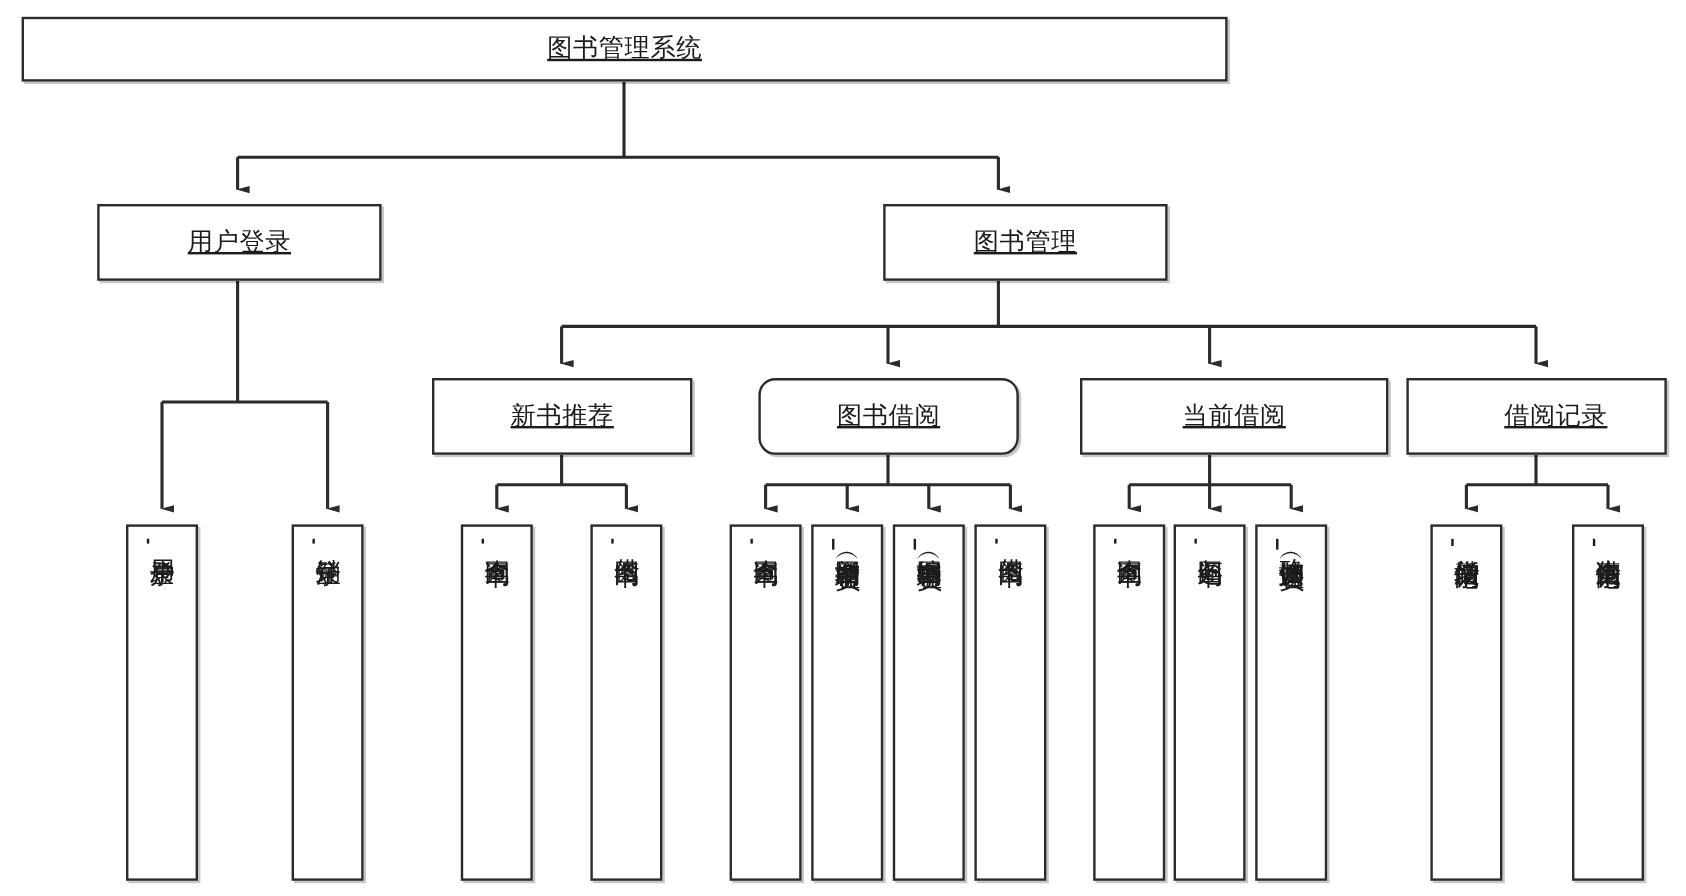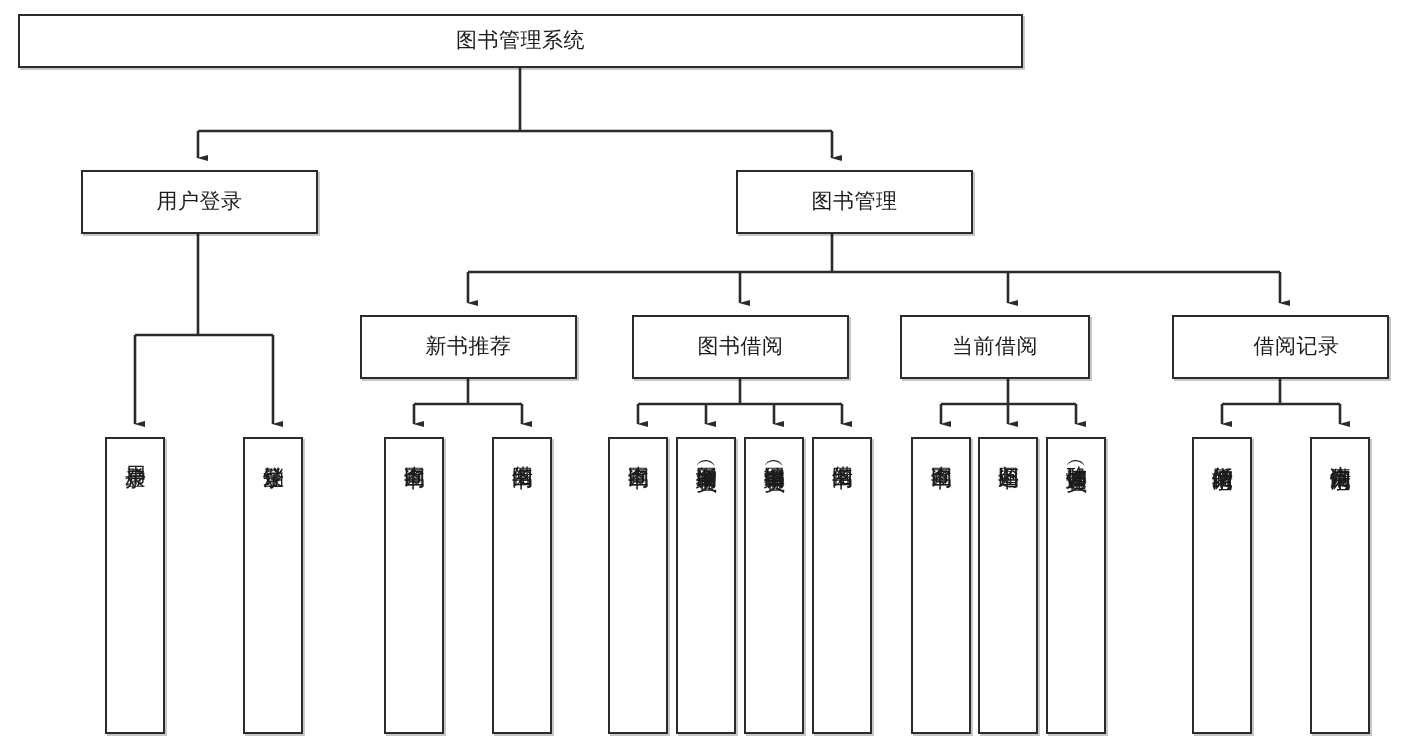--- a/index.html
+++ b/index.html
@@ -35,20 +35,21 @@
     justify-content: center;
     box-shadow: 2px 2px 0 rgba(0,0,0,0.22);
   }
   .node .lbl {
     color: #1b1b1b;
     font-size: 21px;
     line-height: 1.12;
     letter-spacing: 0.5px;
     white-space: nowrap;
     text-align: center;
+    text-decoration: underline;
   }
   .node.leaf {
     align-items: flex-start;
     justify-content: center;
     padding-top: 10px;
   }
   .node.leaf .lbl {
     writing-mode: vertical-rl;
     text-orientation: upright;
     font-size: 21px;
@@ -130,24 +131,24 @@
   <div class="node" style="left:81px; top:170px; width:237px; height:64px;">
     <span class="lbl">用户登录</span>
   </div>
   <div class="node" style="left:736px; top:170px; width:237px; height:64px;">
     <span class="lbl">图书管理</span>
   </div>
 
   <div class="node" style="left:360px; top:315px; width:217px; height:64px;">
     <span class="lbl">新书推荐</span>
   </div>
-  <div class="node" style="left:632px; top:315px; width:217px; height:64px;">
+  <div class="node" style="left:632px; top:315px; width:217px; height:64px;border-radius:14px;">
     <span class="lbl">图书借阅</span>
   </div>
-  <div class="node" style="left:900px; top:315px; width:190px; height:64px;">
+  <div class="node" style="left:900px; top:315px; width:257px; height:64px;">
     <span class="lbl">当前借阅</span>
   </div>
   <div class="node" style="left:1172px; top:315px; width:217px; height:64px;padding-left:32px;">
     <span class="lbl">借阅记录</span>
   </div>
 
   <div class="node leaf" style="left:105px; top:437px; width:60px; height:297px;">
     <span class="lbl">用户登录</span>
   </div>
   <div class="node leaf" style="left:243px; top:437px; width:60px; height:297px;">

